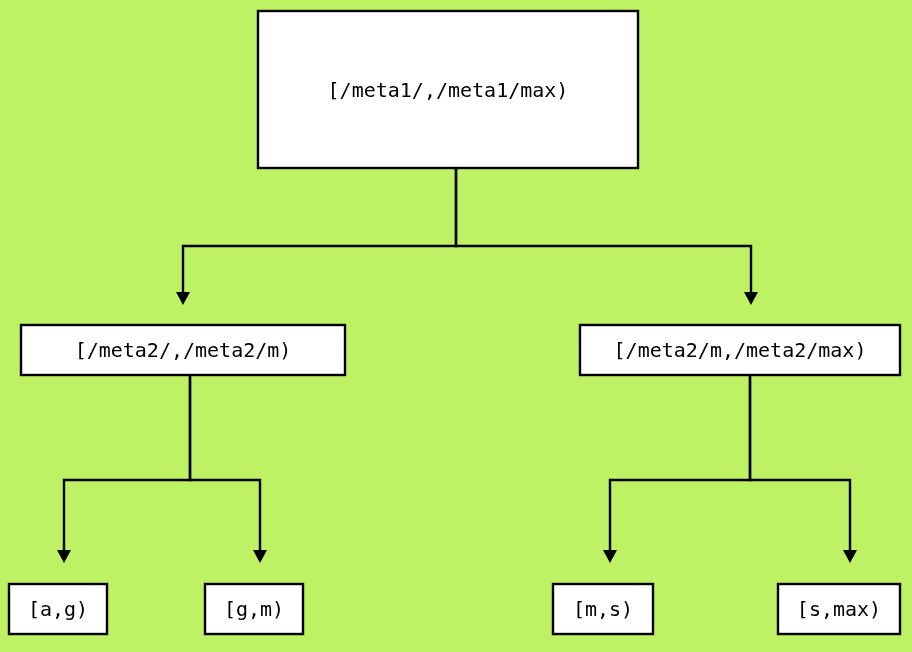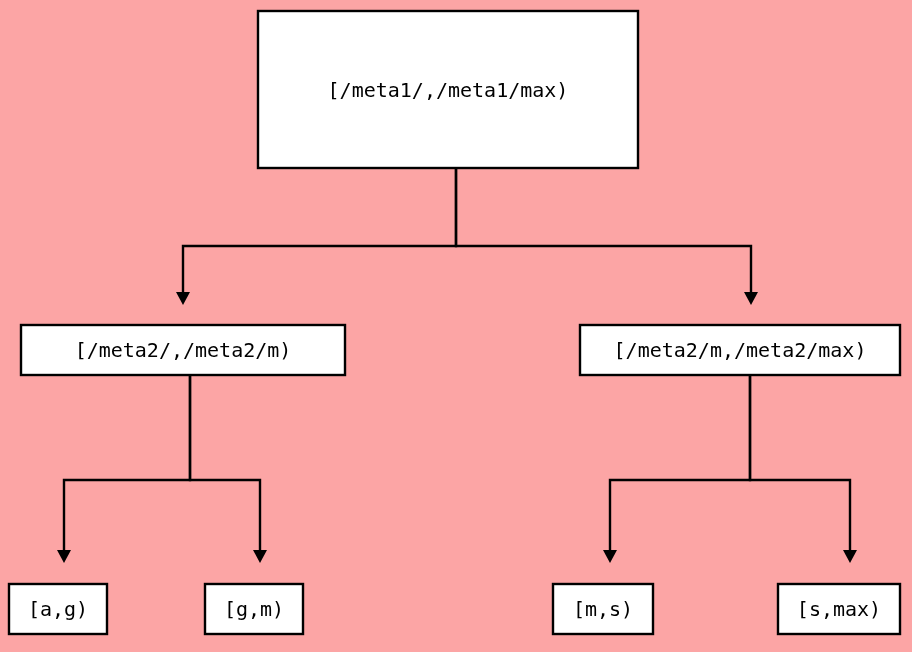--- a/index.html
+++ b/index.html
@@ -11,21 +11,21 @@
   body {
     width: 912px;
     height: 652px;
     overflow: hidden;
     font-family: "DejaVu Sans Mono", "Liberation Mono", monospace;
   }
   #diagram-root {
     position: relative;
     width: 912px;
     height: 652px;
-    background: #fca5a5;
+    background: #bef264;
   }
   svg.tree-canvas {
     display: block;
     width: 912px;
     height: 652px;
   }
   .node-box {
     fill: #ffffff;
     stroke: #000000;
     stroke-width: 2.4;

